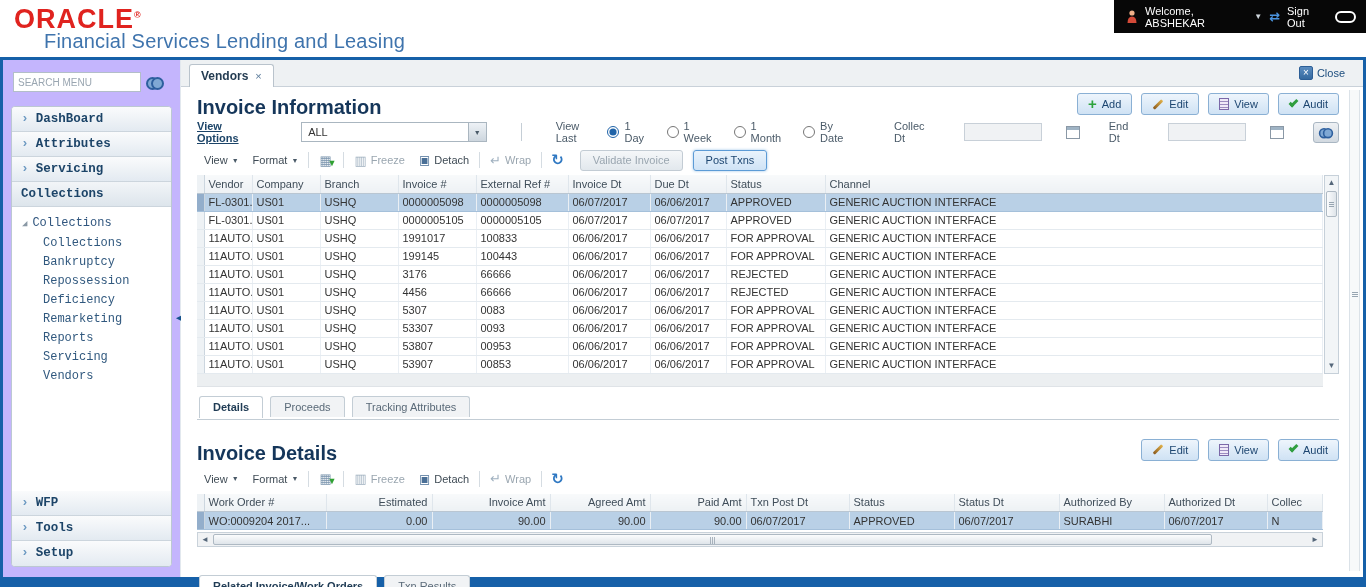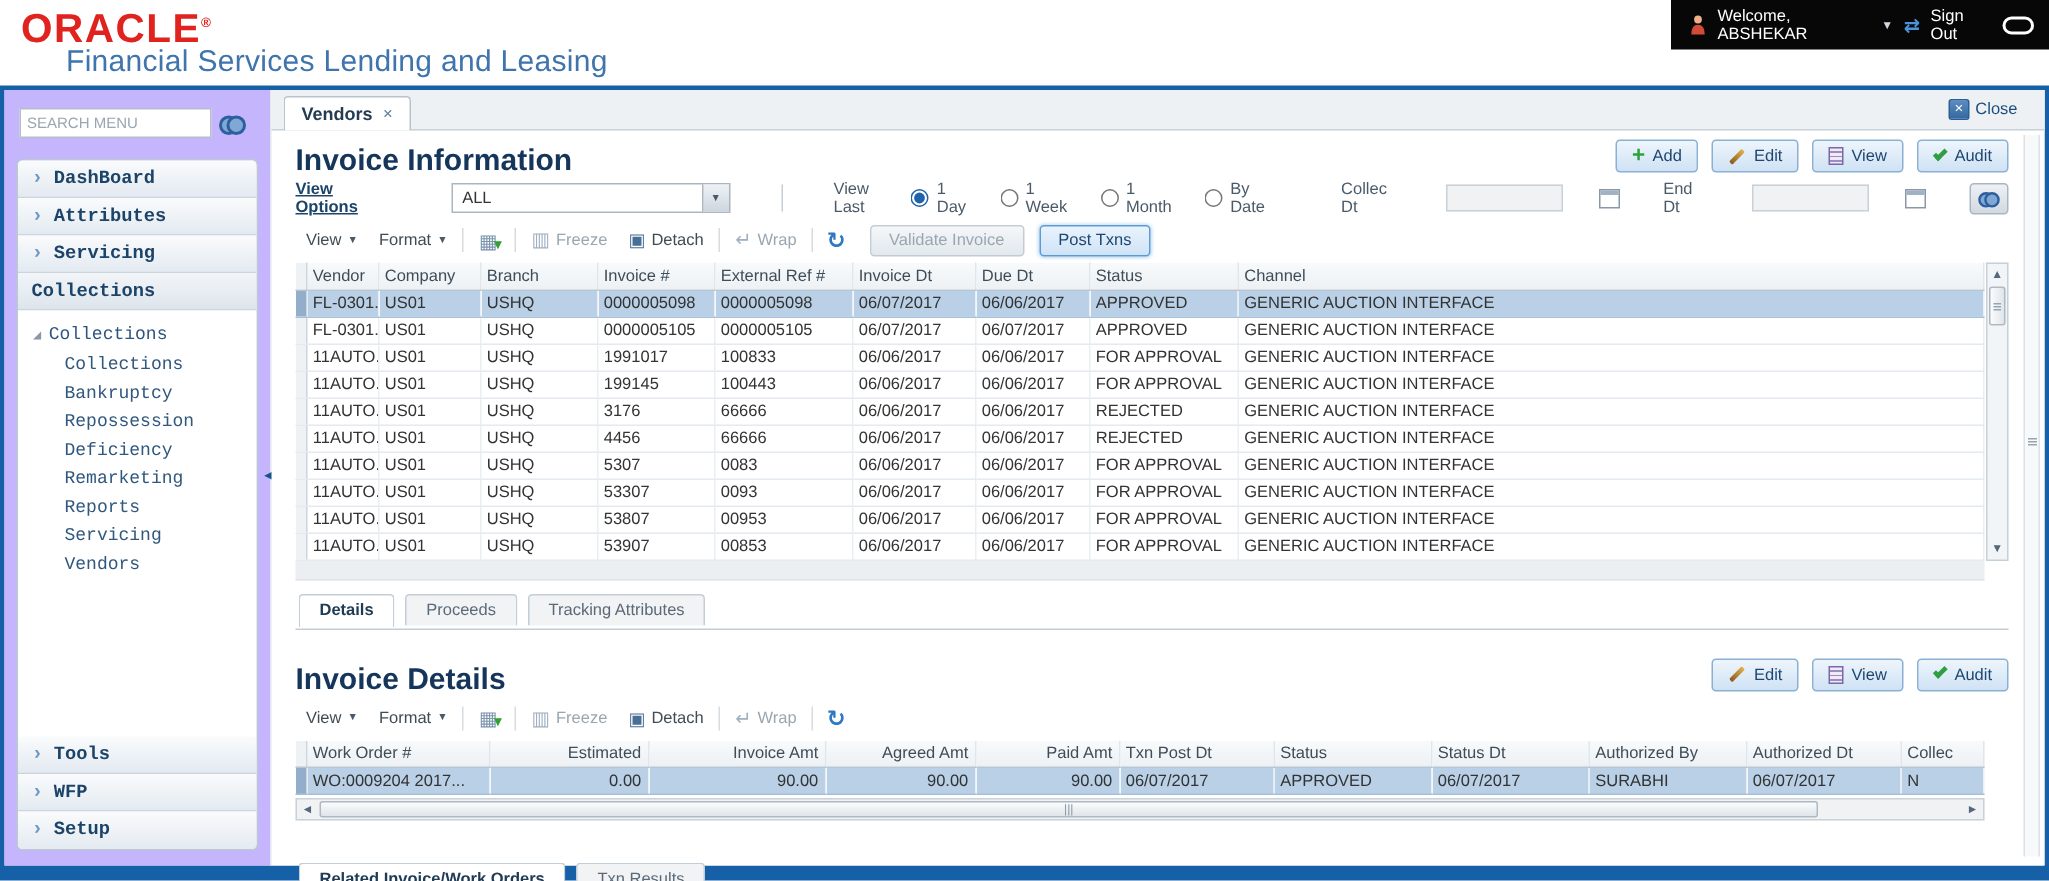--- a/index.html
+++ b/index.html
@@ -199,22 +199,22 @@
             <div class="tree-item">Collections</div>
             <div class="tree-item">Bankruptcy</div>
             <div class="tree-item">Repossession</div>
             <div class="tree-item">Deficiency</div>
             <div class="tree-item">Remarketing</div>
             <div class="tree-item">Reports</div>
             <div class="tree-item">Servicing</div>
             <div class="tree-item">Vendors</div>
           </div>
       </div>
+      <div class="acc-item"><span class="chev">›</span><span>WFP</span></div>
       <div class="acc-item"><span class="chev">›</span><span>Tools</span></div>
-      <div class="acc-item"><span class="chev">›</span><span>WFP</span></div>
       <div class="acc-item" style="border-bottom:none"><span class="chev">›</span><span>Setup</span></div>
     </div>
     <span class="collapse-handle">◄</span>
   </div>
 
   <div class="content">
     <div class="tabstrip">
       <span class="doc-tab">
         <span>Vendors</span>
         <span class="tab-x">×</span>

